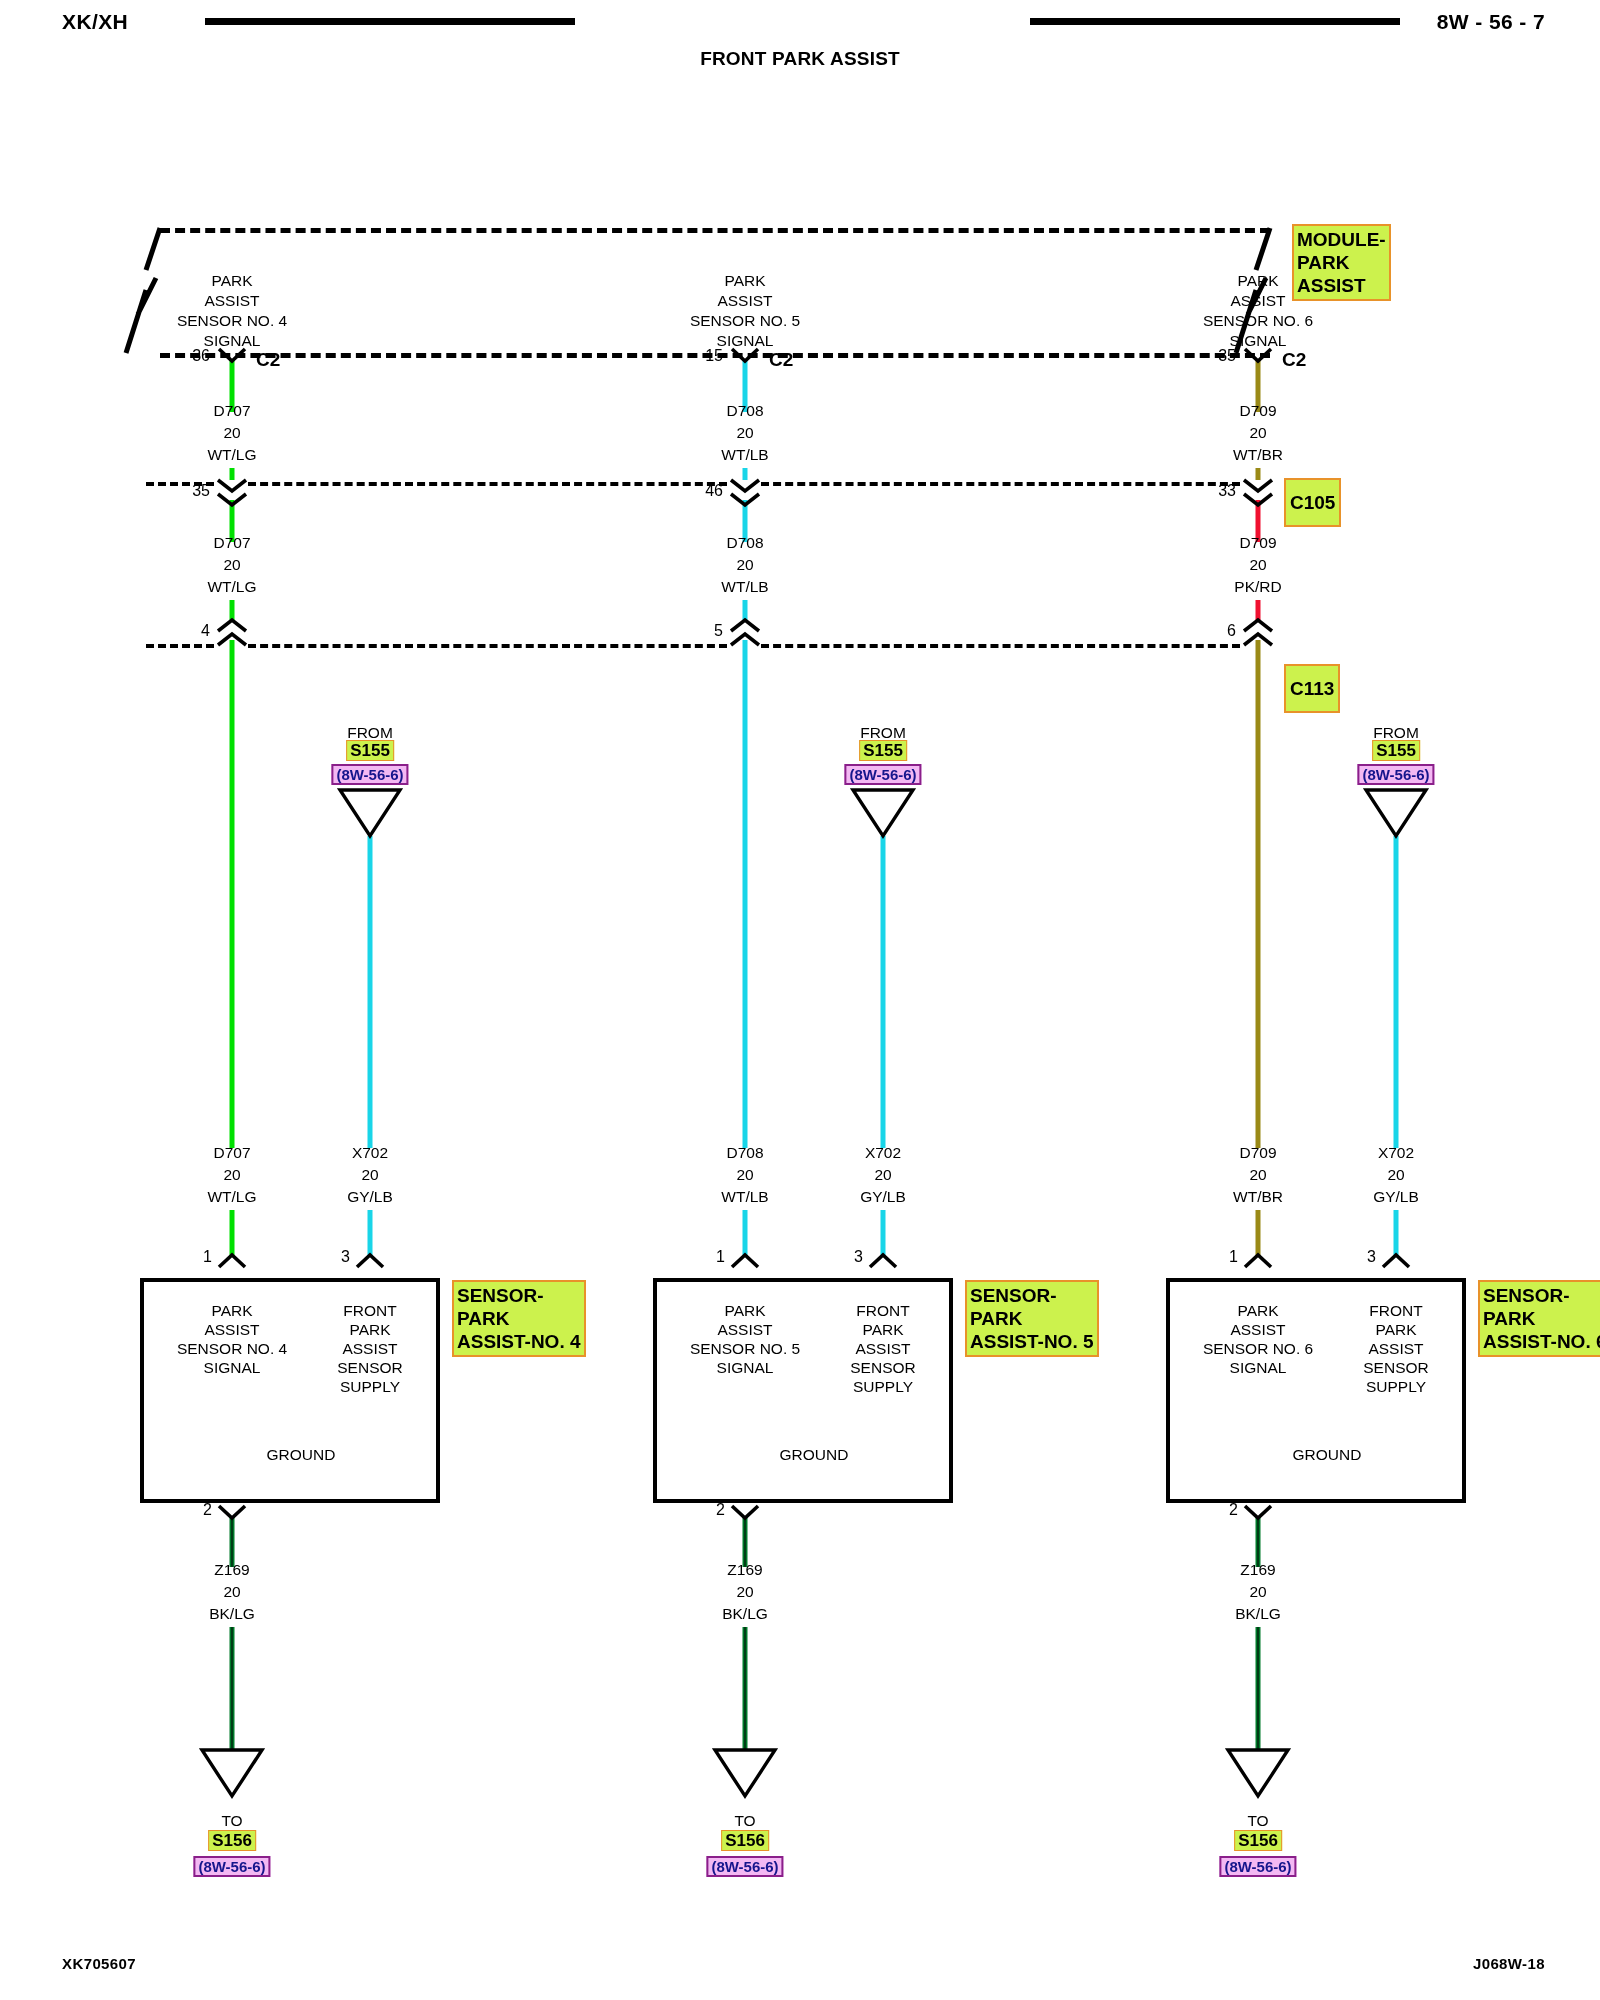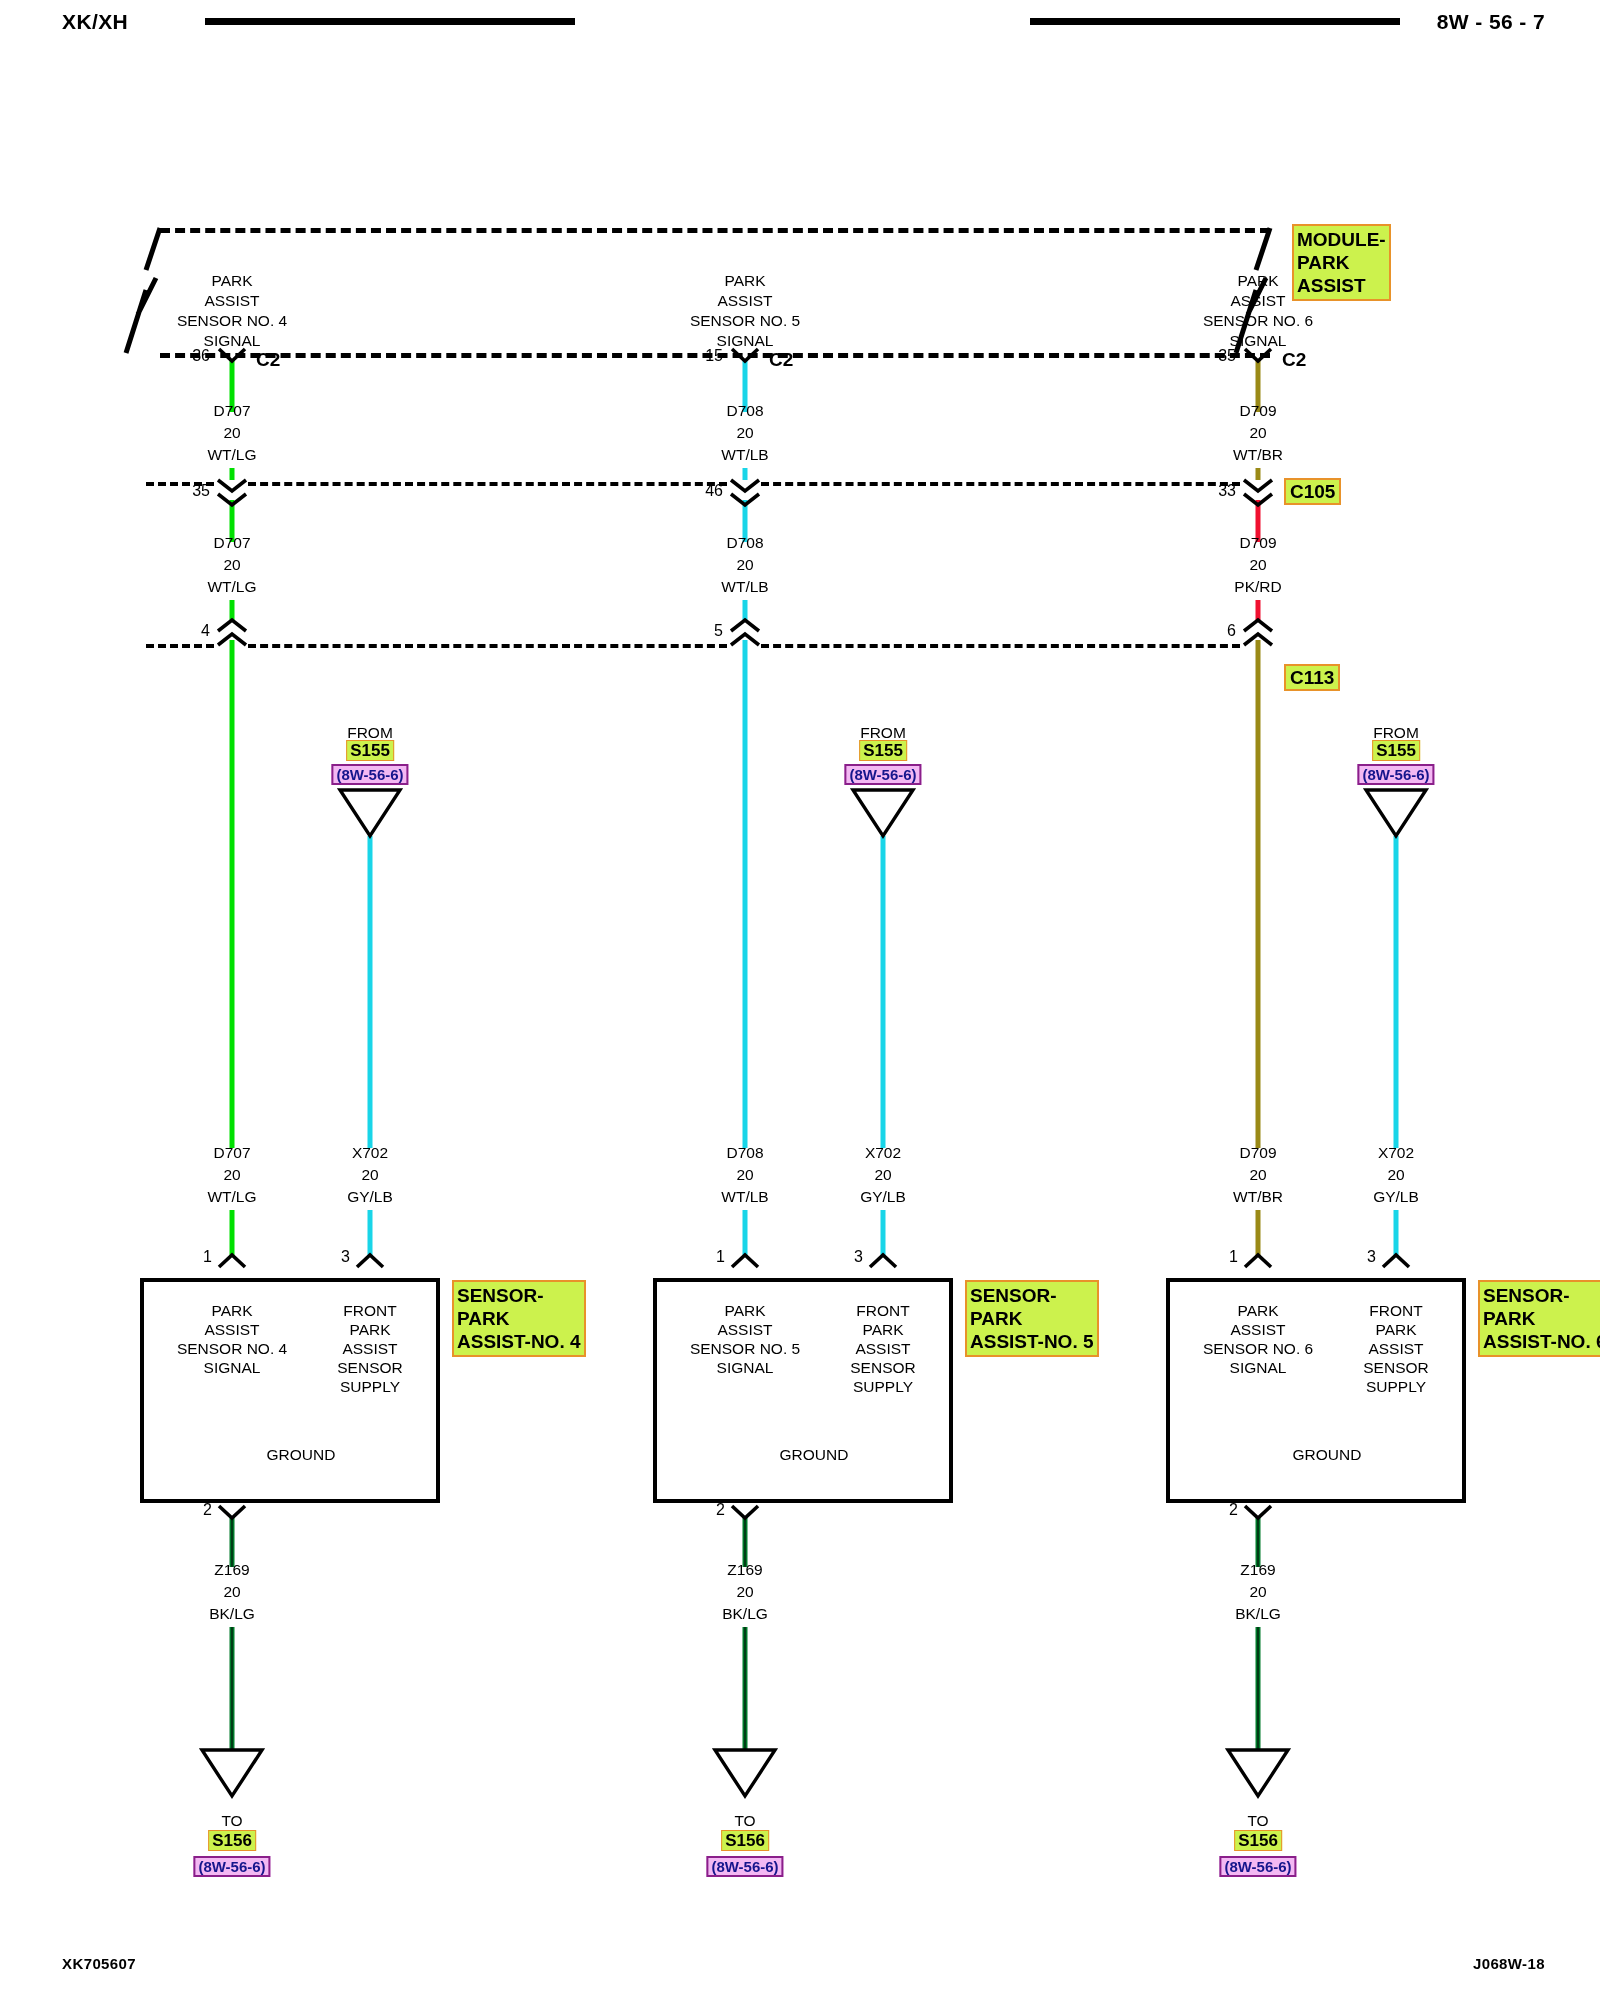--- a/index.html
+++ b/index.html
@@ -22,21 +22,21 @@
   .pin{position:absolute;font-size:16px;white-space:nowrap;transform:translateX(-100%);}
   .connlbl{position:absolute;font-size:19px;font-weight:bold;white-space:nowrap;}
 
   
   .hl{position:absolute;background:#ccf24d;border:2px solid #e8922a;
       font-weight:bold;font-size:19px;line-height:23px;padding:2px 3px;white-space:nowrap;color:#000;}
   .hl-small{position:absolute;background:#ccf24d;border:1.5px solid #e8922a;
       font-weight:bold;font-size:17px;line-height:19px;padding:0px 3px;white-space:nowrap;color:#000;
       transform:translateX(-50%);}
   .hl-conn{position:absolute;background:#ccf24d;border:2px solid #e8922a;
-      font-weight:bold;font-size:19px;line-height:21px;padding:1px 4px;white-space:nowrap;color:#000;}
+      font-weight:bold;font-size:19px;line-height:21px;padding:12px 4px;white-space:nowrap;color:#000;}
   .pgref{position:absolute;background:#f3b8f3;border:2px solid #8a1f8a;color:#15158c;
       font-weight:bold;font-size:15px;line-height:17px;padding:0px 3px;white-space:nowrap;
       transform:translateX(-50%);}
 
   
   .wire{position:absolute;width:5px;transform:translateX(-50%);}
   .w-bklg{background:#007a2a;}
   .w-bklg::after{content:"";position:absolute;left:1.6px;top:0;bottom:0;width:1.8px;background:#000;}
 
   
@@ -47,20 +47,21 @@
 
   
   #glyphs{position:absolute;left:0;top:0;width:1600px;height:2000px;pointer-events:none;}
 </style>
 </head>
 <body>
 
 <div id="header">
   <div class="hdr-left">XK/XH</div>
   <div id="rule-left" class="hdr-rule"></div>
+  <div class="hdr-title2">FRONT PARK ASSIST</div>
   <div id="rule-right" class="hdr-rule"></div>
   <div class="hdr-right">8W - 56 - 7</div>
 </div>
 
 <div id="diagram">
     <div style="position: absolute; left: 160px; top: 228px; width: 1110px; height: 0px; border-top: 5px dashed rgb(0, 0, 0);"></div>
     <div style="position: absolute; left: 160px; top: 353px; width: 1110px; height: 0px; border-top: 5px dashed rgb(0, 0, 0);"></div>
     <div class="hl" style="left: 1292px; top: 224px;">
       <div>MODULE-</div>
       <div>PARK</div>

